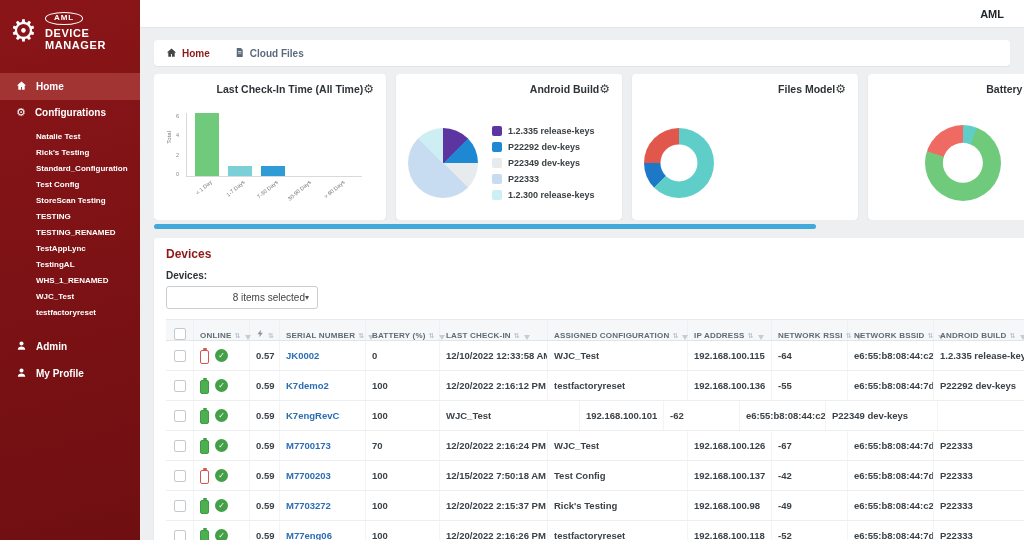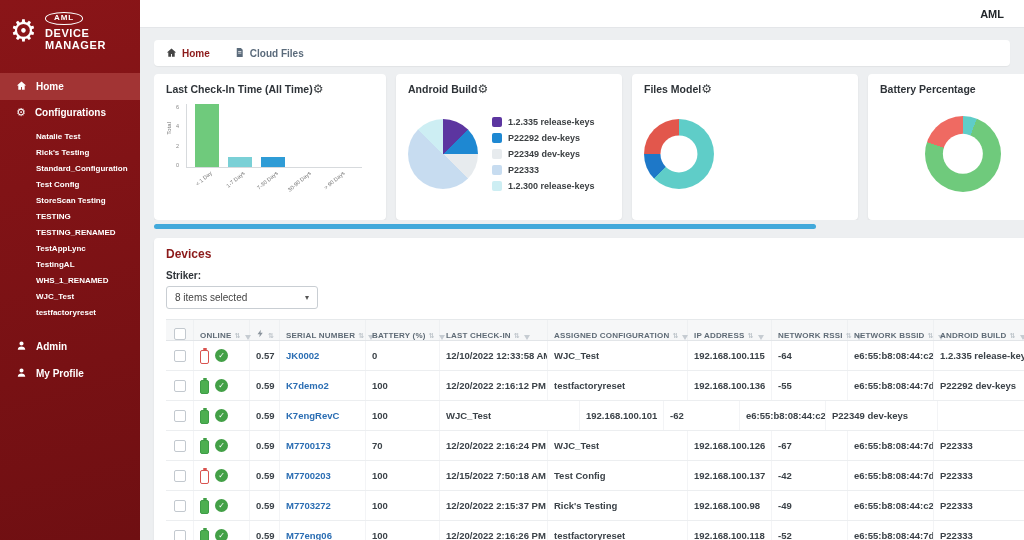--- a/index.html
+++ b/index.html
@@ -35,21 +35,21 @@
     gap:24px;padding:0 12px;margin:0 14px 8px 0;box-shadow:0 1px 1px rgba(0,0,0,.05)}
   .crumb{display:flex;align-items:center;gap:5px;font-size:10px;font-weight:bold;cursor:pointer}
   .crumb.home .crumb-label{color:#8c1a1a}
   .crumb.files .crumb-label{color:#5b6b7b}
 
   
   .cards-row{display:flex;gap:10px;height:146px;margin-bottom:4px;overflow:hidden}
   .card{background:#fff;border-radius:4px;box-shadow:0 1px 2px rgba(0,0,0,.08);
     padding:9px 12px;flex-shrink:0}
   .card1{width:232px}.card2{width:226px}.card3{width:226px}.card4{width:226px}
-  .card-head{display:flex;justify-content:flex-start;align-items:center;margin-bottom:3px}
+  .card-head{display:flex;justify-content:flex-end;align-items:center;margin-bottom:12px}
   .card-title{font-size:10.5px;font-weight:bold;color:#2e3338;white-space:nowrap}
   .gear{font-size:12px;color:#3c4043;cursor:pointer;font-family:"DejaVu Sans",sans-serif;line-height:1}
   .card-body{display:flex;align-items:center;gap:14px;height:112px}
 
   
   .bar-chart{display:flex;gap:4px;height:104px;padding-top:4px}
   .y-axis-label{writing-mode:vertical-rl;transform:rotate(180deg);font-size:6px;color:#777;
     align-self:flex-start;margin-top:20px}
   .y-ticks{display:flex;flex-direction:column;justify-content:space-between;height:64px;
     font-size:5.5px;color:#888;text-align:right;padding-right:3px;margin-top:2px}
@@ -72,21 +72,21 @@
 
   
   .hscrollbar{width:662px;height:5px;border-radius:3px;background:#42a9db;margin:2px 0 9px;cursor:pointer}
 
   
   .devices-panel{background:#fff;border-radius:4px 0 0 0;box-shadow:0 1px 2px rgba(0,0,0,.08);
     padding:9px 0 0 12px;height:320px;overflow:hidden}
   .devices-title{font-size:12px;font-weight:bold;color:#8c1a1a;margin-bottom:9px}
   .columns-label{font-size:10px;font-weight:bold;color:#2e3338;margin-bottom:5px}
   .dropdown{width:152px;height:23px;border:1px solid #c9ced3;border-radius:3px;display:flex;
-    align-items:center;justify-content:space-between;padding:0 8px;font-size:10px;color:#444;
+    align-items:center;justify-content:flex-end;padding:0 8px;font-size:10px;color:#444;
     margin-bottom:10px;cursor:pointer;background:#fff}
   .caret{font-size:8px;color:#555;font-family:"DejaVu Sans",sans-serif}
 
   .table{min-width:880px}
   .thead{display:flex;background:#f6f7f8;border-top:1px solid #e6e9eb;border-bottom:1px solid #e2e5e8;
     height:22px;align-items:stretch}
   .th{display:flex;align-items:flex-end;gap:3px;padding:0 6px;font-size:8px;font-weight:bold;
     color:#5f6b76;letter-spacing:.2px;white-space:nowrap;border-right:1px solid #eef0f2;cursor:pointer}
   .sort{font-size:7px;color:#bcc3c9;font-family:"DejaVu Sans",sans-serif}
   .funnel{width:0;height:0;border-left:3px solid transparent;border-right:3px solid transparent;
@@ -288,21 +288,21 @@
           </div>
       </div>
     </div>
 
   </div>
 
   <div class="hscrollbar"></div>
 
   <section class="devices-panel">
     <h2 class="devices-title">Devices</h2>
-    <div class="columns-label">Striker:</div>
+    <div class="columns-label">Devices:</div>
     <div class="dropdown">
       <span>8 items selected</span>
       <span class="caret">▾</span>
     </div>
 
     <div class="table">
       <div class="thead">
         <div class="th col-check">
             <span class="cb"></span>
           </div>

